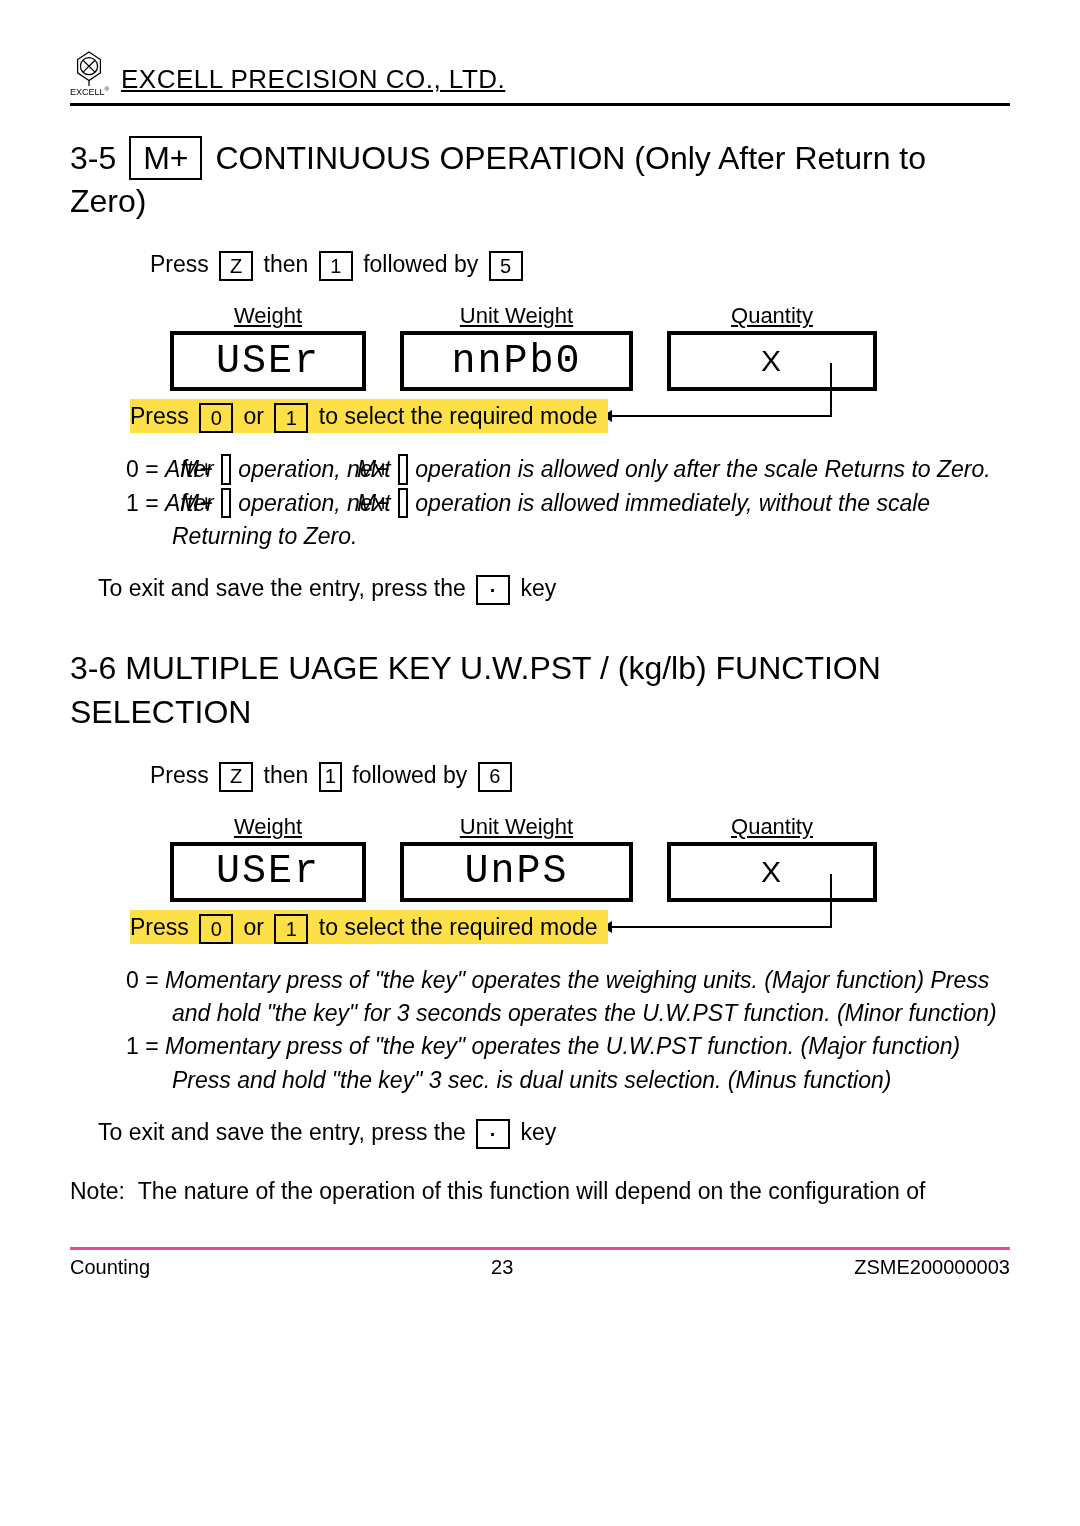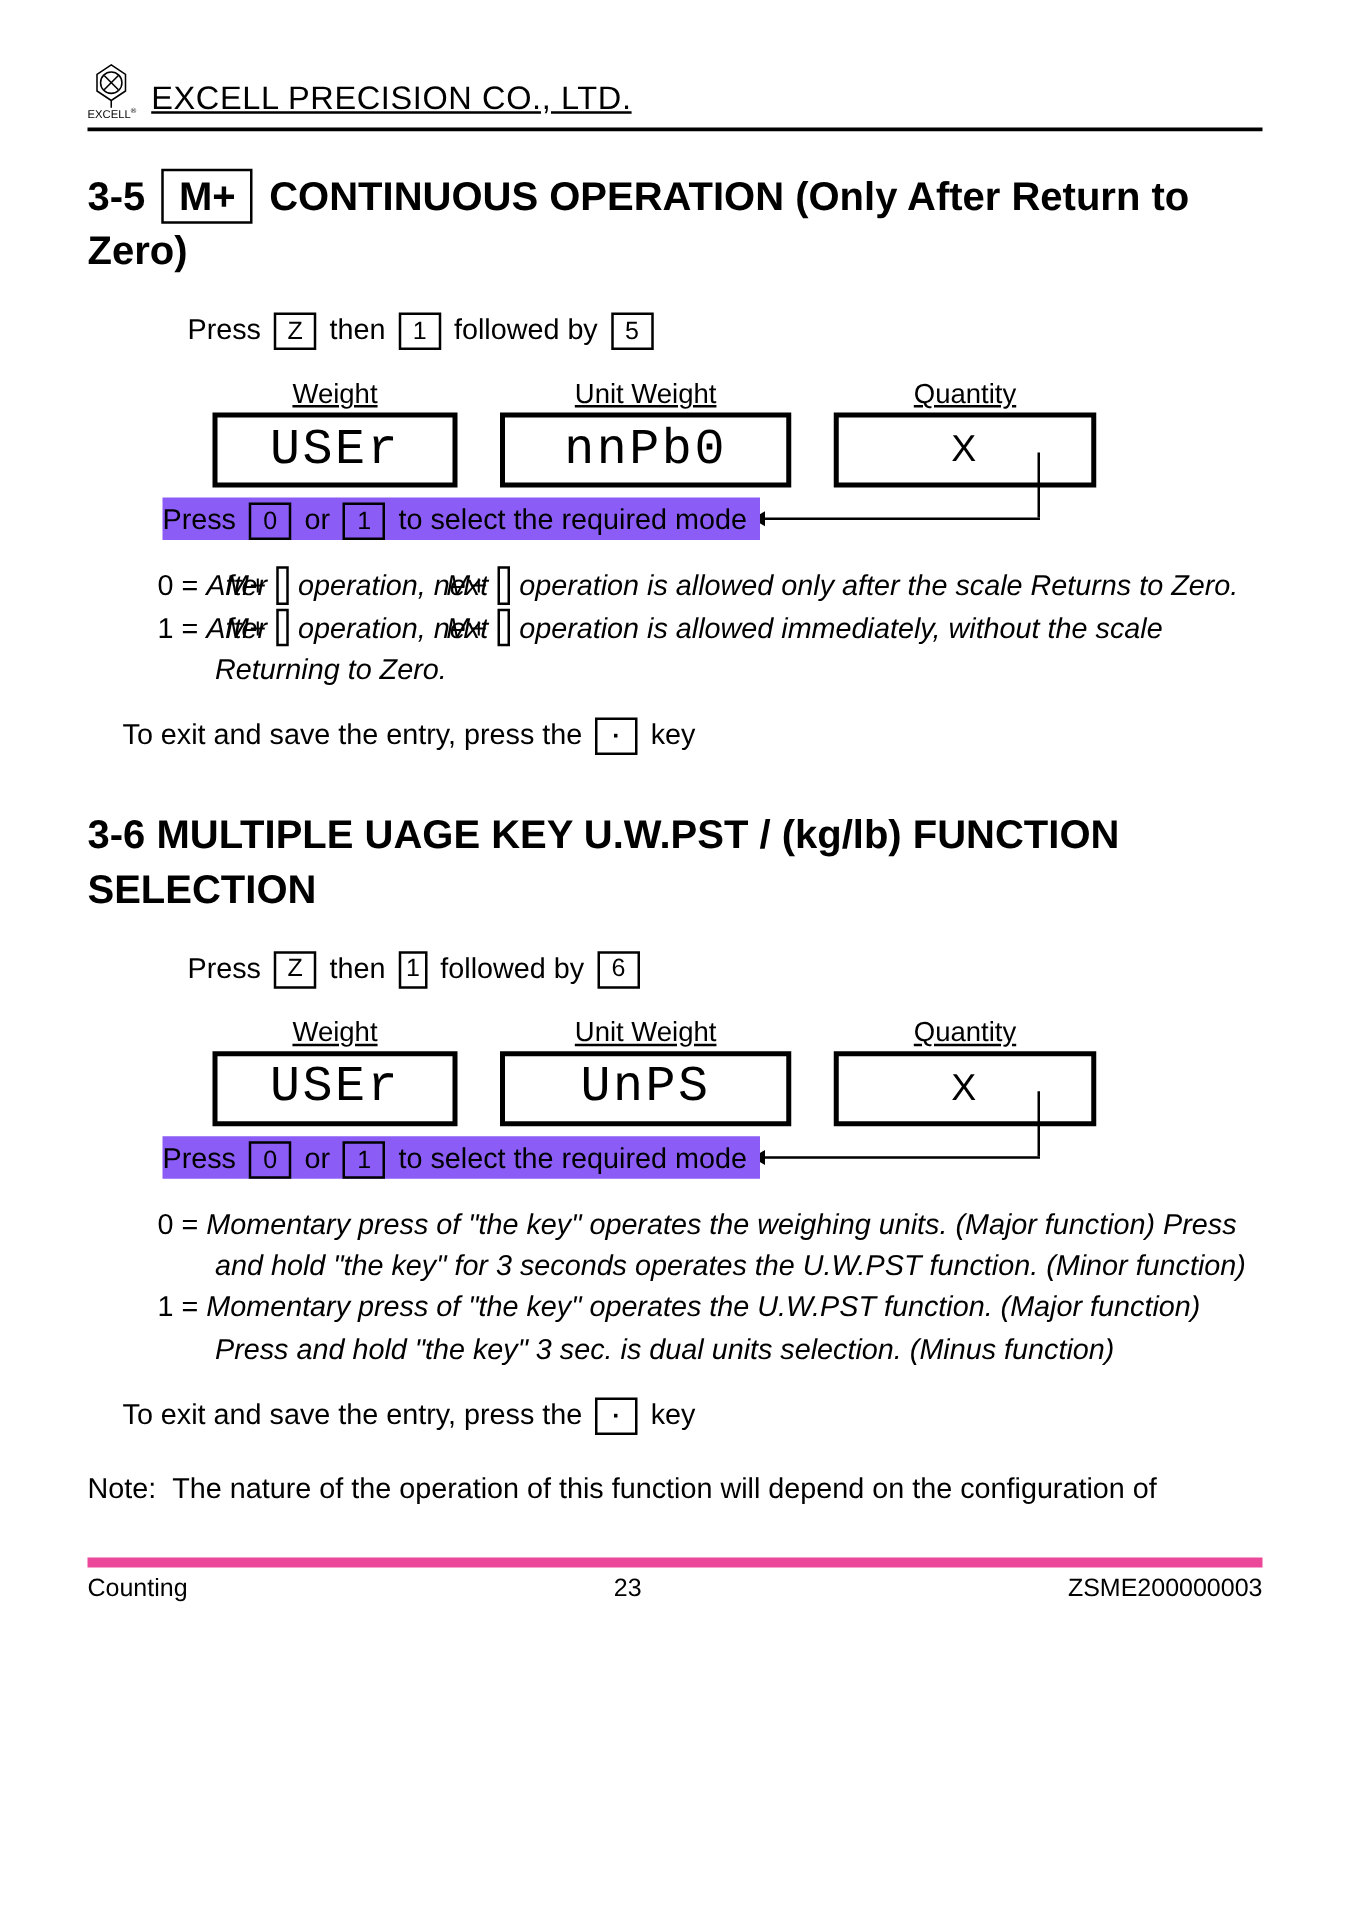--- a/index.html
+++ b/index.html
@@ -47,21 +47,21 @@
     padding-bottom: 2px;
   }
   .thick-hr {
     border: none;
     border-top: 3px solid #000;
     margin: 0 0 30px 0;
   }
 
   h2.section-title {
     font-size: 32px;
-    font-weight: bold;
+    font-weight: normal;
     margin: 18px 0 28px 0;
     line-height: 1.35;
   }
   .boxed-key {
     display: inline-block;
     border: 2.5px solid #000;
     padding: 0px 12px;
     margin: 0 4px;
     line-height: 1.25;
   }
@@ -146,21 +146,21 @@
     width: 0; height: 0;
     border-top: 6px solid transparent;
     border-bottom: 6px solid transparent;
     border-right: 10px solid #000;
   }
   .press-select {
     font-size: 23px;
     line-height: 34px;
     position: relative;
     z-index: 2;
-    background: #8b5cf6;
+    background: #fde047;
     display: inline-block;
     padding-right: 10px;
   }
 
   .defs {
     margin-left: 56px;
     font-size: 23px;
     font-style: italic;
     line-height: 1.45;
     margin-bottom: 22px;
@@ -185,21 +185,21 @@
     font-size: 23px;
     margin-top: 20px;
     margin-bottom: 20px;
     line-height: 1.4;
   }
 
   .footer {
     display: flex;
     justify-content: space-between;
     font-size: 20px;
-    border-top: 8px solid #ec4899;
+    border-top: 3px solid #ec4899;
     padding-top: 6px;
     margin-top: 40px;
   }
 </style>
 </head>
 <body>
 
 <div class="page">
 
   <div class="header-row">

